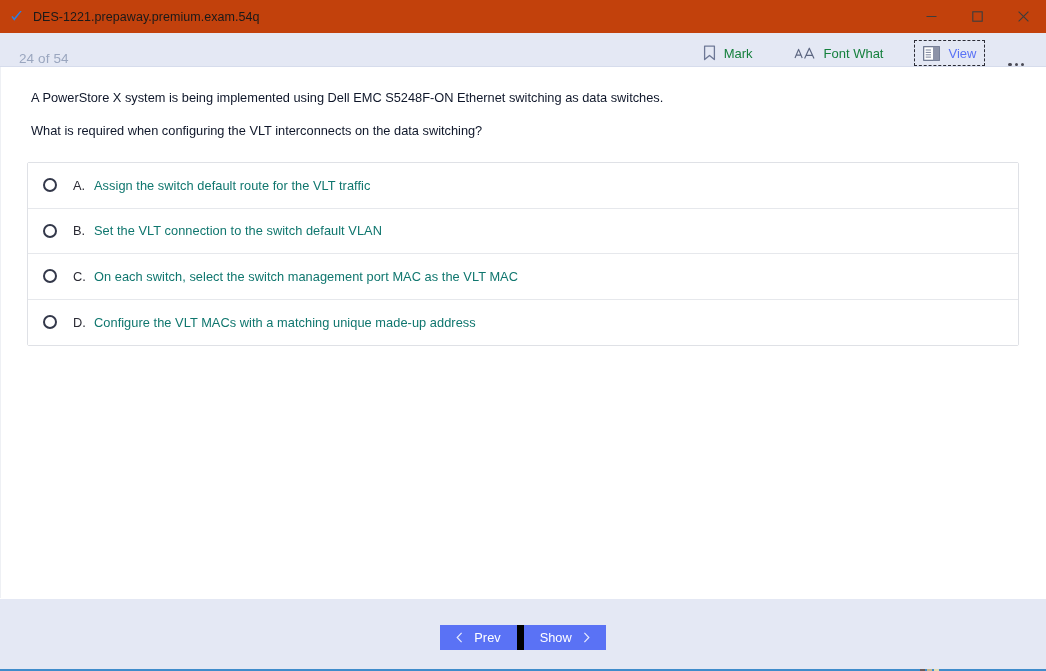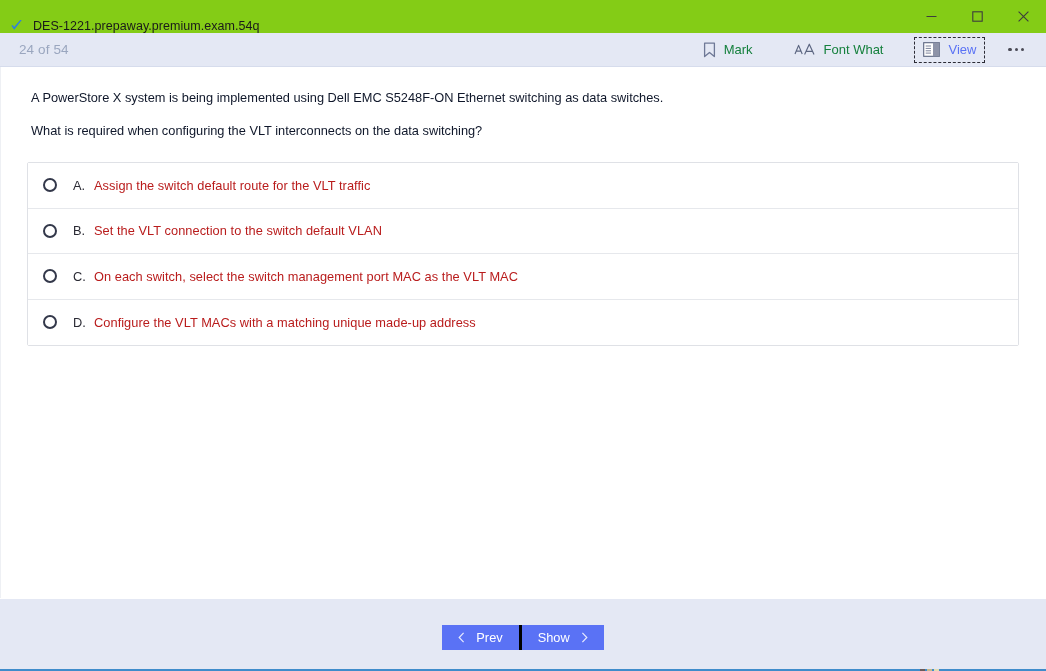--- a/index.html
+++ b/index.html
@@ -12,22 +12,22 @@
   #app {
     width:1046px; height:671px;
     display:flex; flex-direction:column;
     position:relative;
     background:#ffffff;
   }
 
   
   .titlebar {
     height:33px;
-    background:#84cc16;
-    display:flex; align-items:flex-end;
+    background:#c2410c;
+    display:flex; align-items:center;
     flex:0 0 33px;
     position:relative;
   }
   .tb-left { display:flex; align-items:center; padding-left:9px; gap:9px; }
   .app-icon { width:15px; height:15px; display:block; }
   .tb-title {
     font-size:12.5px; color:#1a1a1a; white-space:nowrap;
     letter-spacing:0.05px;
   }
   .tb-spacer { flex:1; }
@@ -36,21 +36,21 @@
     width:46px; height:33px;
     display:flex; align-items:center; justify-content:center;
     cursor:default;
   }
   .wc svg { display:block; }
 
   
   .toolbar {
     height:34px; flex:0 0 34px;
     background:#e4e8f4;
-    display:flex; align-items:center;
+    display:flex; align-items:flex-end;
     position:relative;
     border-bottom:1px solid #d6dcec;
   }
   .counter {
     font-size:13.5px; color:#9aa6bf;
     padding-left:19px; white-space:nowrap;
     letter-spacing:0.1px;
   }
   .tb-flex { flex:1; }
   .tbtn {
@@ -109,41 +109,41 @@
     width:14px; height:14px;
     border:2.2px solid #33384a;
     border-radius:50%;
     flex:0 0 14px;
     margin-right:16px;
   }
   .olabel {
     font-size:12.8px; color:#2a2a34;
     width:21px; flex:0 0 21px;
   }
-  .otext { font-size:12.8px; color:#b91c1c; letter-spacing:0.05px; }
+  .otext { font-size:12.8px; color:#0f766e; letter-spacing:0.05px; }
 
   
   .footer {
     flex:0 0 73px;
     background:#e4e8f4;
     border-top:1px solid #ffffff;
     display:flex; align-items:center; justify-content:center;
     position:relative;
   }
   .navgroup { display:flex; margin-top:5px; }
   .navbtn {
     height:25px;
     background:#5a72f5;
     color:#ffffff;
     font-size:12.8px;
     display:flex; align-items:center; gap:11px;
     padding:0 16px;
     cursor:default;
   }
-  .navbtn.prev { border-right:3px solid #000000; }
+  .navbtn.prev { border-right:7px solid #000000; }
   .navbtn .chev { opacity:.85; display:flex; align-items:center; }
 
   .bottomline {
     position:absolute; left:0; right:0; bottom:0;
     height:2px; background:#3f8ccb;
   }
   .bl-marks { position:absolute; bottom:0; left:920px; display:flex; gap:2px; }
   .bl-marks i { width:5px; height:2px; display:block; }
 </style>
 </head>

